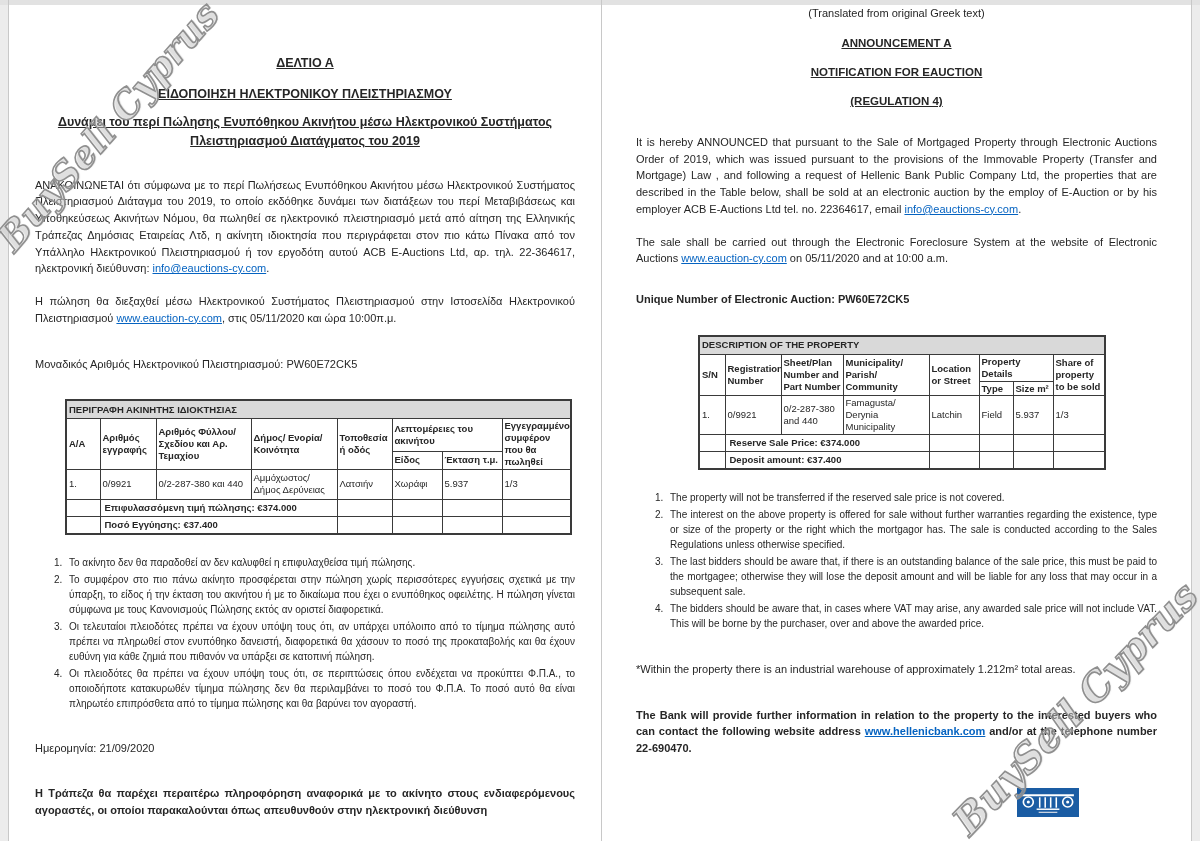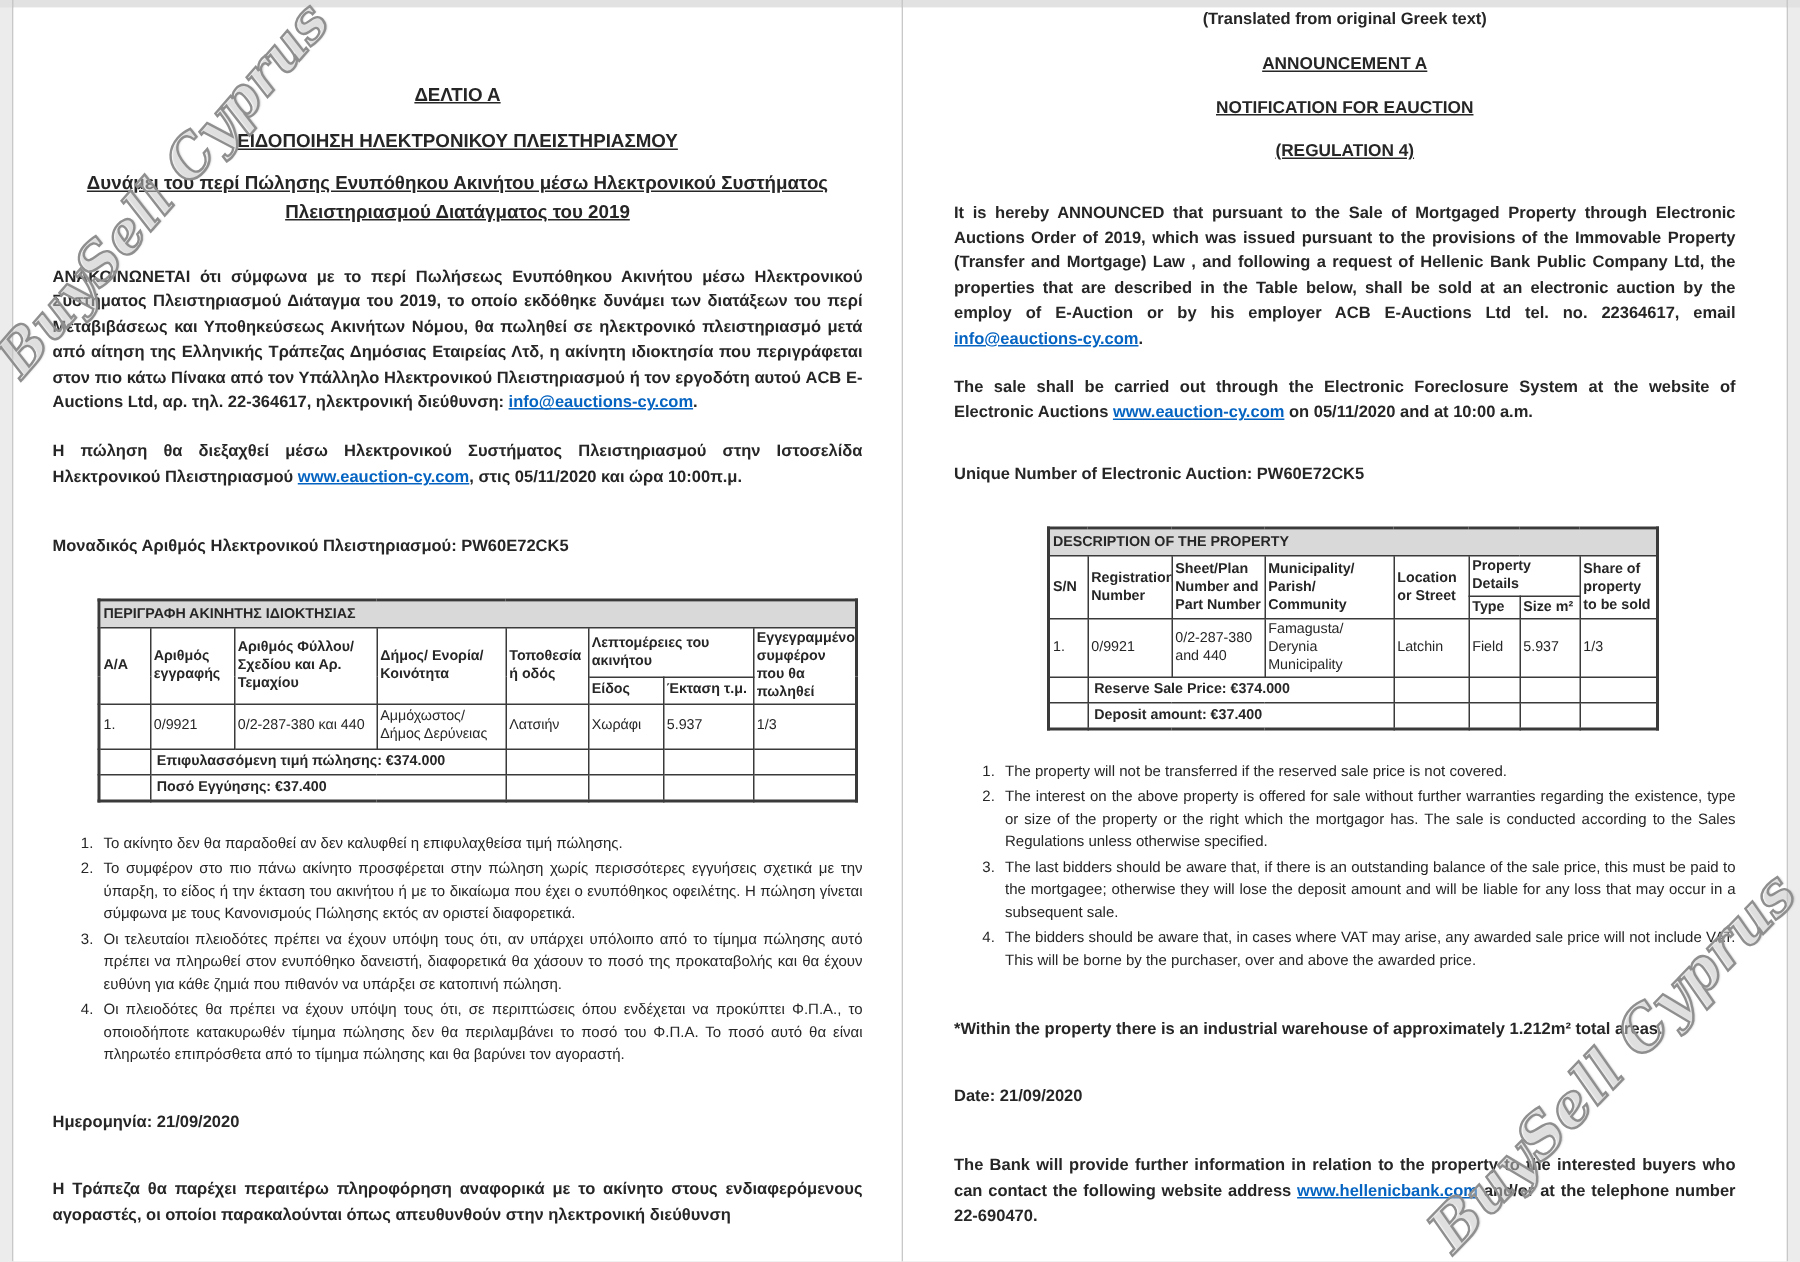--- a/index.html
+++ b/index.html
@@ -17,21 +17,21 @@
   .page-left{left:9px;width:592px;padding:0 26px;}
   .page-right{left:602px;width:589px;padding:0 34px;}
 
   .title{font-weight:bold;text-align:center;text-decoration:underline;font-size:12.5px;line-height:1.4;}
   .g-t1{margin-top:50px;}
   .g-t2{margin-top:13px;}
   .g-t3{margin-top:10px;padding:0 4px;line-height:1.55;}
   .e-note{margin-top:48px;text-align:center;font-size:11px;}
   .e-t{font-size:11.5px;margin-top:13px;text-align:center;}
 
-  .body-p{font-size:11px;line-height:1.52;margin:0;font-weight:bold;}
+  .body-p{font-size:11px;line-height:1.52;margin:0;}
   .just{text-align:justify;}
   .mt-para1{margin-top:25px;}
   .mt-para2{margin-top:16px;}
   .unique{margin-top:29px;}
   .unique-en{margin-top:24px;font-weight:bold;}
 
   a.doclink{color:#0563c1;text-decoration:underline;cursor:pointer;}
 
   table.ptable{border-collapse:collapse;border:2px solid #3a3a3a;table-layout:fixed;}
   .ptable td{border:1px solid #3a3a3a;font-size:9.5px;line-height:1.25;text-align:left;
@@ -227,21 +227,20 @@
       </table>
 
     <ol class="terms">
       <li>The property will not be transferred if the reserved sale price is not covered.</li>
       <li>The interest on the above property is offered for sale without further warranties regarding the existence, type or size of the property or the right which the mortgagor has. The sale is conducted according to the Sales Regulations unless otherwise specified.</li>
       <li>The last bidders should be aware that, if there is an outstanding balance of the sale price, this must be paid to the mortgagee; otherwise they will lose the deposit amount and will be liable for any loss that may occur in a subsequent sale.</li>
       <li>The bidders should be aware that, in cases where VAT may arise, any awarded sale price will not include VAT. This will be borne by the purchaser, over and above the awarded price.</li>
     </ol>
 
     <p class="body-p note">*Within the property there is an industrial warehouse of approximately 1.212m² total areas.</p>
-    <p class="body-p datep">Date: 21/09/2020</p>
 
     <p class="body-p just footer-p"><span>The Bank will provide further information in relation to the property to the interested buyers who can contact the following website address </span><a class="doclink">www.hellenicbank.com</a><span> and/or at the telephone number 22-690470.</span></p>
 
     <div class="logo logo-en">
       <span class="logo-rect logo-rect-r">
         <svg width="62" height="29" viewBox="0 0 56 28">
           <line x1="3" y1="7" x2="53" y2="7" stroke="#ffffff" stroke-width="1.7"></line>
           <circle cx="9" cy="13.5" r="4.8" fill="none" stroke="#ffffff" stroke-width="1.6"></circle>
           <circle cx="9" cy="13.5" r="1.5" fill="#ffffff"></circle>
           <circle cx="47" cy="13.5" r="4.8" fill="none" stroke="#ffffff" stroke-width="1.6"></circle>

